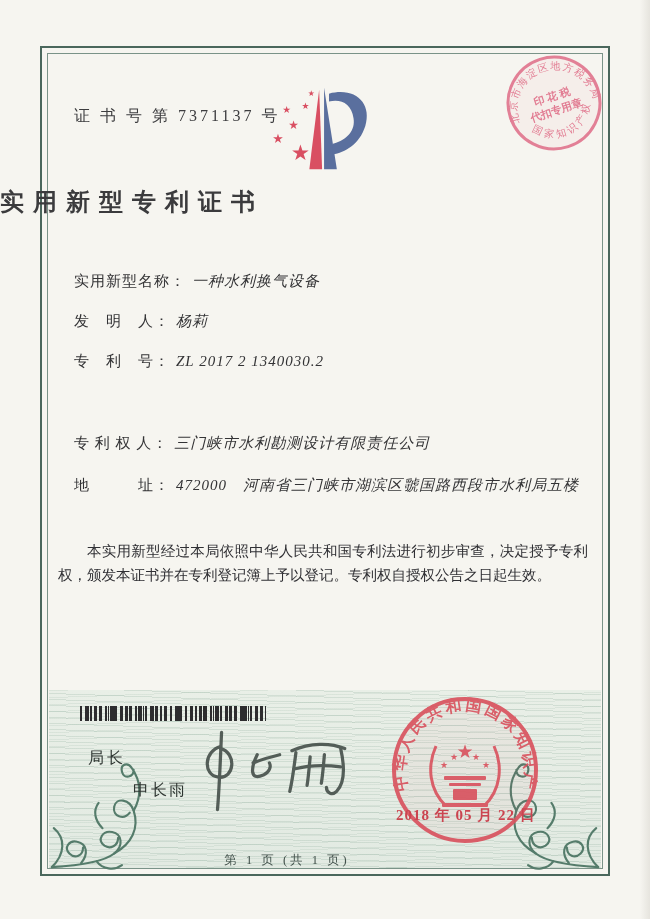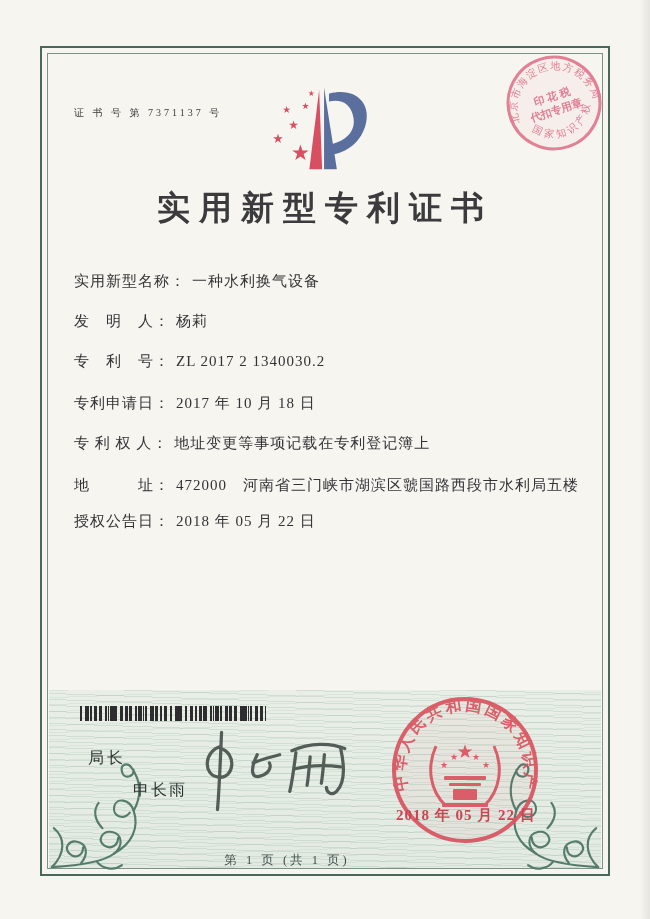--- a/index.html
+++ b/index.html
@@ -20,35 +20,35 @@
     border:1px solid #7a9388;
   }
   .guilloche {
     position:absolute; left:49px; top:690px; width:552px; height:178px;
     background:
       repeating-linear-gradient(2deg, rgba(118,156,136,.20) 0 1px, rgba(0,0,0,0) 1px 6px),
       repeating-linear-gradient(-2deg, rgba(118,156,136,.13) 0 1px, rgba(0,0,0,0) 1px 7px),
       linear-gradient(#e9efe7,#e2eae2);
   }
   .cert-no {
-    position:absolute; left:74px; top:106px; font-size:10px;
+    position:absolute; left:74px; top:106px; font-size:16px;
     letter-spacing:3px; color:#3d3d3f;
   }
   .tax-stamp {
     position:absolute; left:503px; top:52px; width:102px; height:102px;
     transform:rotate(-18deg); opacity:.88;
   }
   .logo { position:absolute; left:254px; top:74px; width:148px; height:108px; }
   .title {
-    position:absolute; left:0; top:186px; width:650px; text-align:center;
-    font-size:33px; font-weight:600; letter-spacing:9px; color:#3b3b3d;
+    position:absolute; left:0; top:186px; width:650px; 
+    font-size:24px; font-weight:600; letter-spacing:9px; color:#3b3b3d;
   }
   .field-row { position:absolute; left:74px; font-size:15px; color:#333335; letter-spacing:1px; white-space:nowrap; }
   .field-row .lbl { display:inline-block;text-align:center; }
-  .field-row .val { margin-left:6px; }
+  .field-row .val { margin-left:6px;font-style:italic; }
   .gazette { position:absolute; left:368px; font-size:15px; color:#333335; letter-spacing:1px; white-space:nowrap; }
   .body-text {
     position:absolute; left:58px; top:540px; width:530px;
     font-size:14.5px; line-height:23.5px; color:#2f2f33;
     text-align:justify;
   }
   .body-text p { text-indent:2em; }
   .barcode {
     position:absolute; left:80px; top:706px; width:186px; height:15px;
     background:
@@ -138,34 +138,29 @@
 
   <div class="field-row" style="top:272px">
     <span class="lbl">实用新型名称：</span><span class="val">一种水利换气设备</span>
   </div>
   <div class="field-row" style="top:312px">
     <span class="lbl">发　明　人：</span><span class="val">杨莉</span>
   </div>
   <div class="field-row" style="top:352px">
     <span class="lbl">专　利　号：</span><span class="val">ZL 2017 2 1340030.2</span>
   </div>
-  <div class="field-row" style="top:394px">
-    <span class="lbl">专利申请日：</span><span class="val">2017 年 10 月 18 日</span>
-  </div>
   <div class="field-row" style="top:434px">
-    <span class="lbl">专 利 权 人：</span><span class="val">地址变更等事项记载在专利登记簿上</span>
+    <span class="lbl">专 利 权 人：</span><span class="val">三门峡市水利勘测设计有限责任公司</span>
   </div>
   <div class="field-row" style="top:476px">
     <span class="lbl">地　　　址：</span><span class="val">472000　河南省三门峡市湖滨区虢国路西段市水利局五楼</span>
   </div>
-  <div class="field-row" style="top:512px">
-    <span class="lbl">授权公告日：</span><span class="val">2018 年 05 月 22 日</span>
-  </div>
 
   <div class="body-text">
+    <p>本实用新型经过本局依照中华人民共和国专利法进行初步审查，决定授予专利权，颁发本证书并在专利登记簿上予以登记。专利权自授权公告之日起生效。</p>
   </div>
 
   <div class="barcode"></div>
 
   <div class="director-title">局长</div>
   <div class="director-name">申长雨</div>
 
   <svg class="signature" viewBox="0 0 165 90">
     <g stroke="#414b46" stroke-width="3.2" fill="none" stroke-linecap="round" opacity="0.88">
       <path d="M30,22 C14,26 12,50 28,52 C44,54 46,28 30,24"></path>

